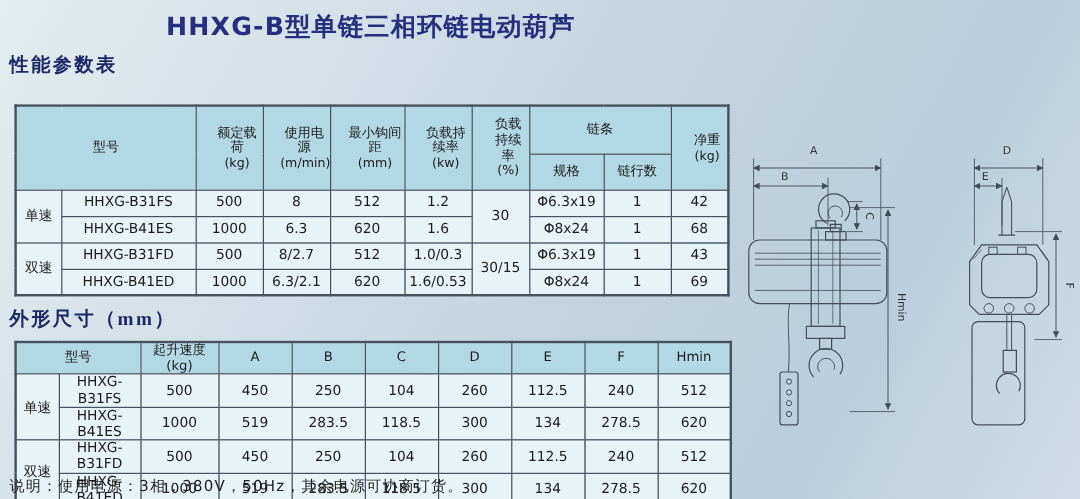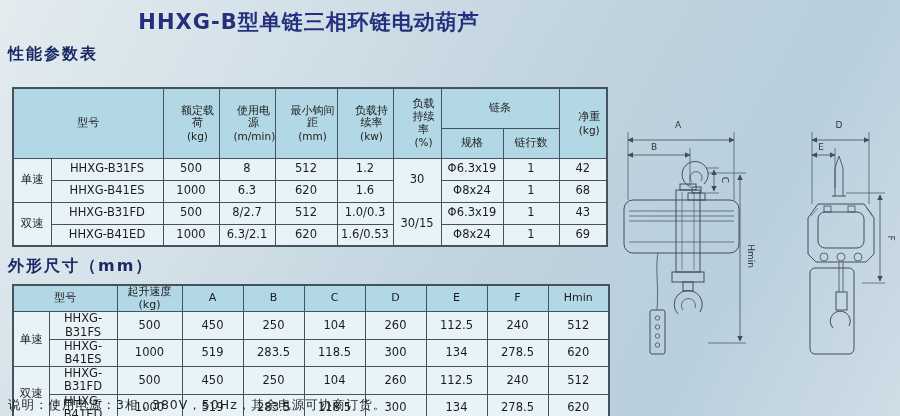--- a/index.html
+++ b/index.html
@@ -21,21 +21,21 @@
   }
   .title{
     position:absolute;left:12px;top:8px;width:594px;text-align:center;
     font-size:21px;font-weight:bold;color:var(--title-text);letter-spacing:1px;
   }
   .section-heading{
     position:absolute;left:8px;font-size:16px;font-weight:bold;
     color:var(--heading-text);letter-spacing:2px;
   }
   .sec1{top:44px;}
-  .sec2{top:256px;}
+  .sec2{top:256px;font-family:Liberation Serif, serif;}
   table{border-collapse:collapse;table-layout:fixed;position:absolute;
     border:2px solid var(--table-border);}
   th,td{
     border:1px solid var(--table-border);text-align:center;vertical-align:middle;
     padding:0 1px;font-weight:normal;line-height:1.15;overflow:hidden;
   }
   th{background:var(--table-header-bg);font-size:11px;}
   td{background:var(--table-body-bg);font-size:11.5px;}
   .t1{left:12px;top:87px;width:594px;}
   .t1 thead tr:first-child{height:40px;}

